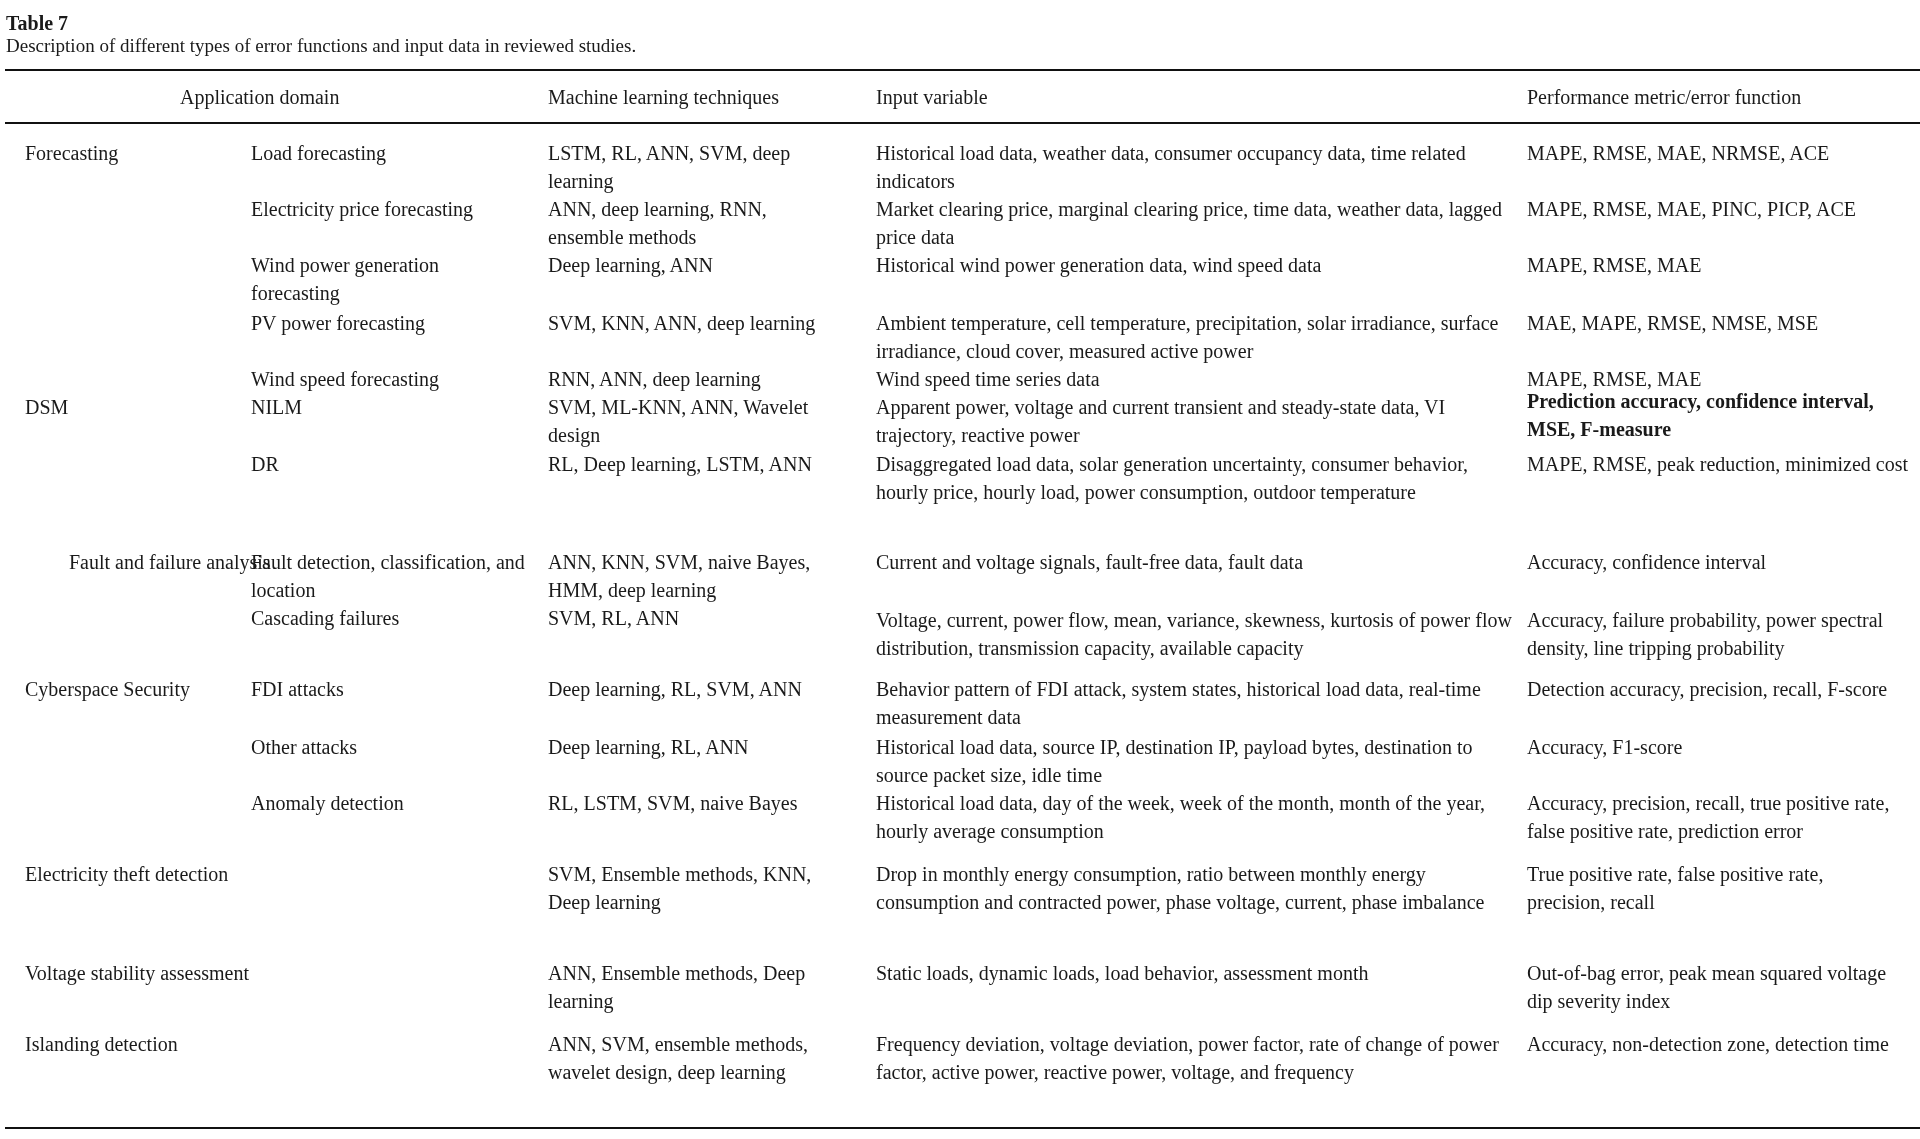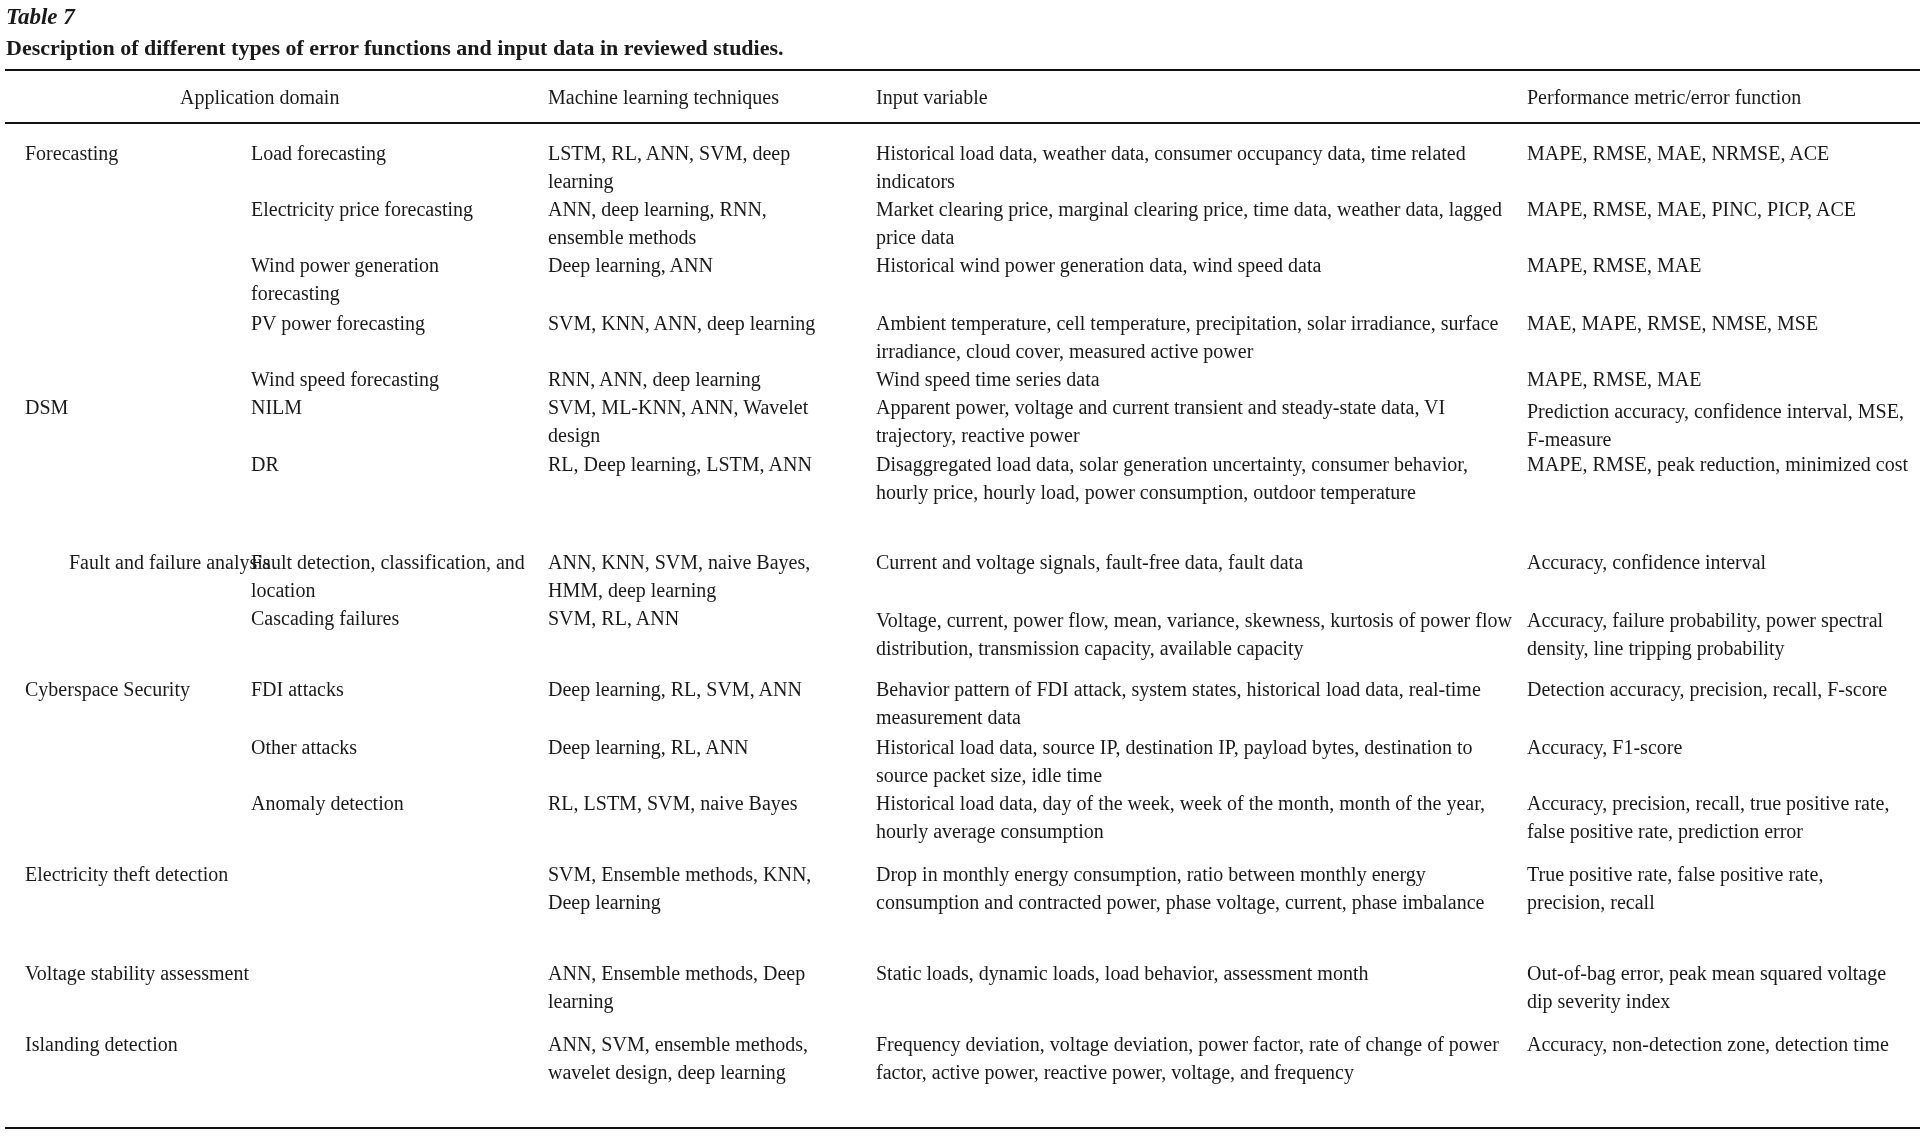--- a/index.html
+++ b/index.html
@@ -1,19 +1,19 @@
 <!DOCTYPE html>
 <html><head>
 <meta charset="utf-8">
 <style>
   html, body { margin:0; padding:0; background:#ffffff; }
   body { width:1920px; height:1139px; position:relative; overflow:hidden;
          font-family:"Liberation Serif","DejaVu Serif",serif; color:#1a1a1a; }
-  .title { position:absolute; left:6px; top:4px; font-weight:bold; font-size:23px;font-style:italic; }
-  .caption { position:absolute; left:6px; top:35px; font-size:22px;font-weight:bold; }
+  .title { position:absolute; left:6px; top:12px; font-weight:bold; font-size:20px; }
+  .caption { position:absolute; left:6px; top:35px; font-size:19px; }
   .rule { position:absolute; left:5px; right:0; background:#111; }
   .rule.top { top:69px; height:2px; }
   .rule.mid { top:122px; height:2px; }
   .rule.bot { top:1127px; height:2px; }
   .hdr { position:absolute; top:83px; font-size:20px; line-height:28px; white-space:nowrap; }
   .cell { position:absolute; font-size:20px; line-height:28px; }
   .c1 { left:25px; width:220px; }
   .c2 { left:251px; width:290px; }
   .c3 { left:548px; width:300px; }
   .c4 { left:876px; width:640px; }
@@ -68,21 +68,21 @@
   <div class="cell c3" style="top:365px;">RNN, ANN, deep learning</div>
   <div class="cell c4" style="top:365px;">Wind speed time series data</div>
   <div class="cell c5" style="top:365px;">MAPE, RMSE, MAE</div>
 </div>
 
 <div>
   <div class="cell c1" style="top:393px;">DSM</div>
   <div class="cell c2" style="top:393px;">NILM</div>
   <div class="cell c3" style="top:393px;width:300px;">SVM, ML-KNN, ANN, Wavelet design</div>
   <div class="cell c4" style="top:393px;width:620px;">Apparent power, voltage and current transient and steady-state data, VI trajectory, reactive power</div>
-  <div class="cell c5" style="top:397px;">Prediction accuracy, confidence interval, MSE, F-measure</div>
+  <div class="cell c5" style="top:387px;font-weight:bold;">Prediction accuracy, confidence interval, MSE, F-measure</div>
 </div>
 
 <div>
   <div class="cell c2" style="top:450px;">DR</div>
   <div class="cell c3" style="top:450px;width:330px;">RL, Deep learning, LSTM, ANN</div>
   <div class="cell c4" style="top:450px;">Disaggregated load data, solar generation uncertainty, consumer behavior, hourly price, hourly load, power consumption, outdoor temperature</div>
   <div class="cell c5" style="top:450px;">MAPE, RMSE, peak reduction, minimized cost</div>
 </div>
 
 <div>

